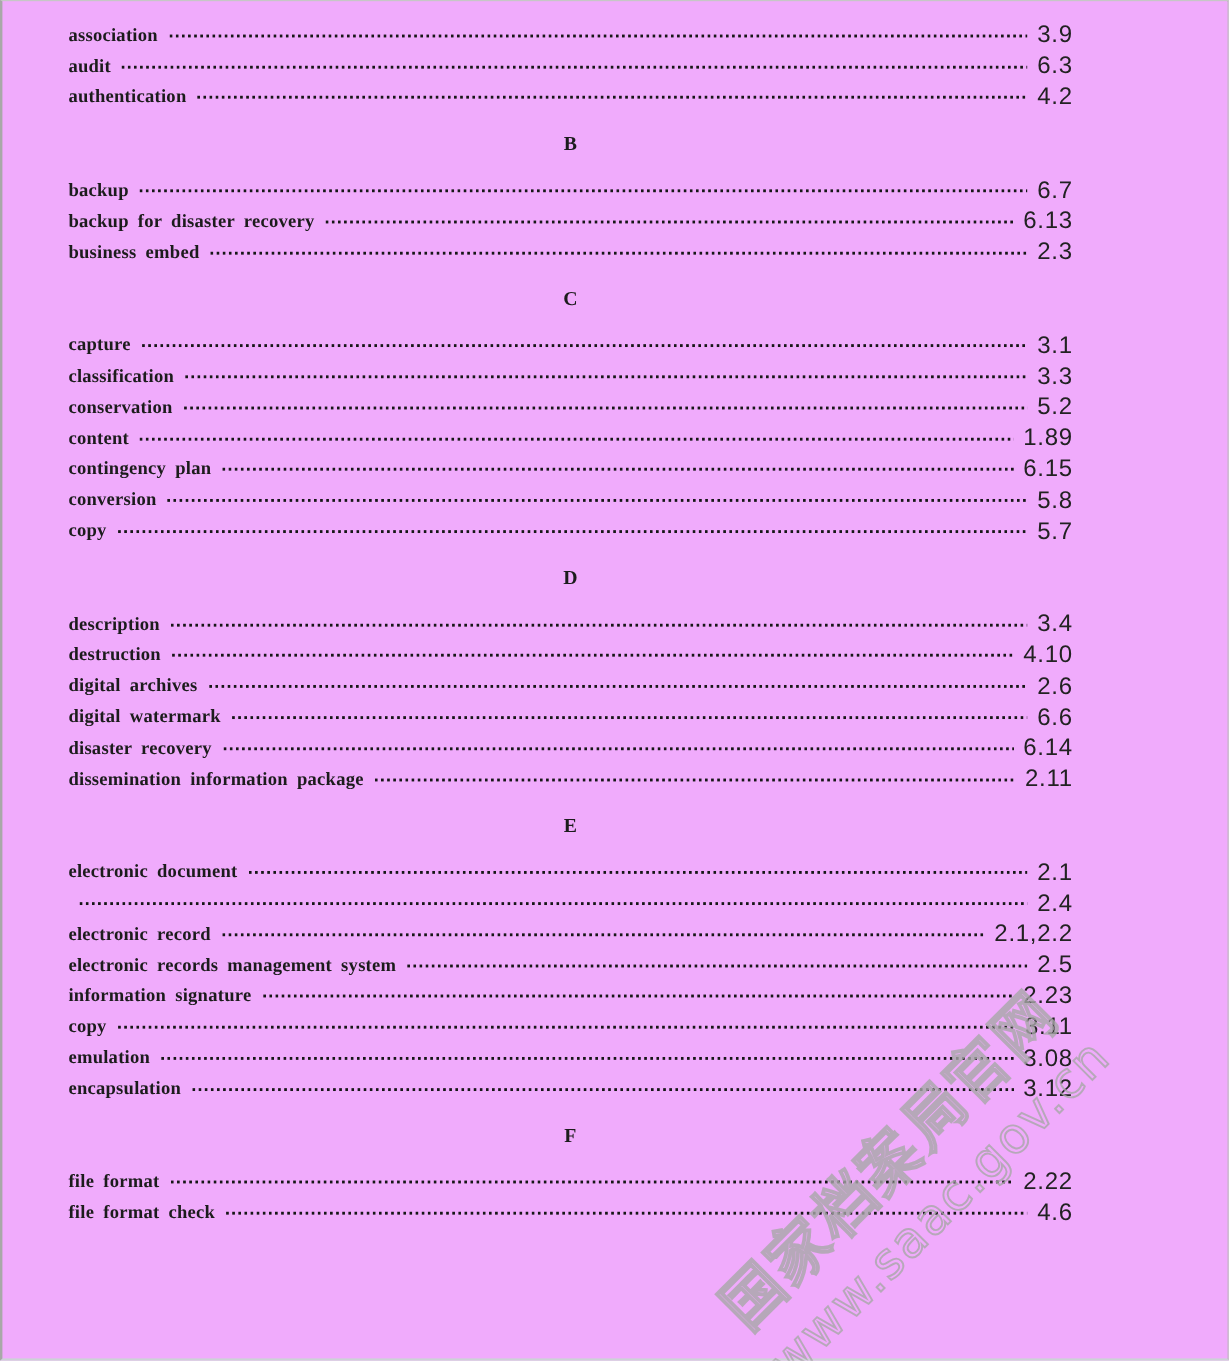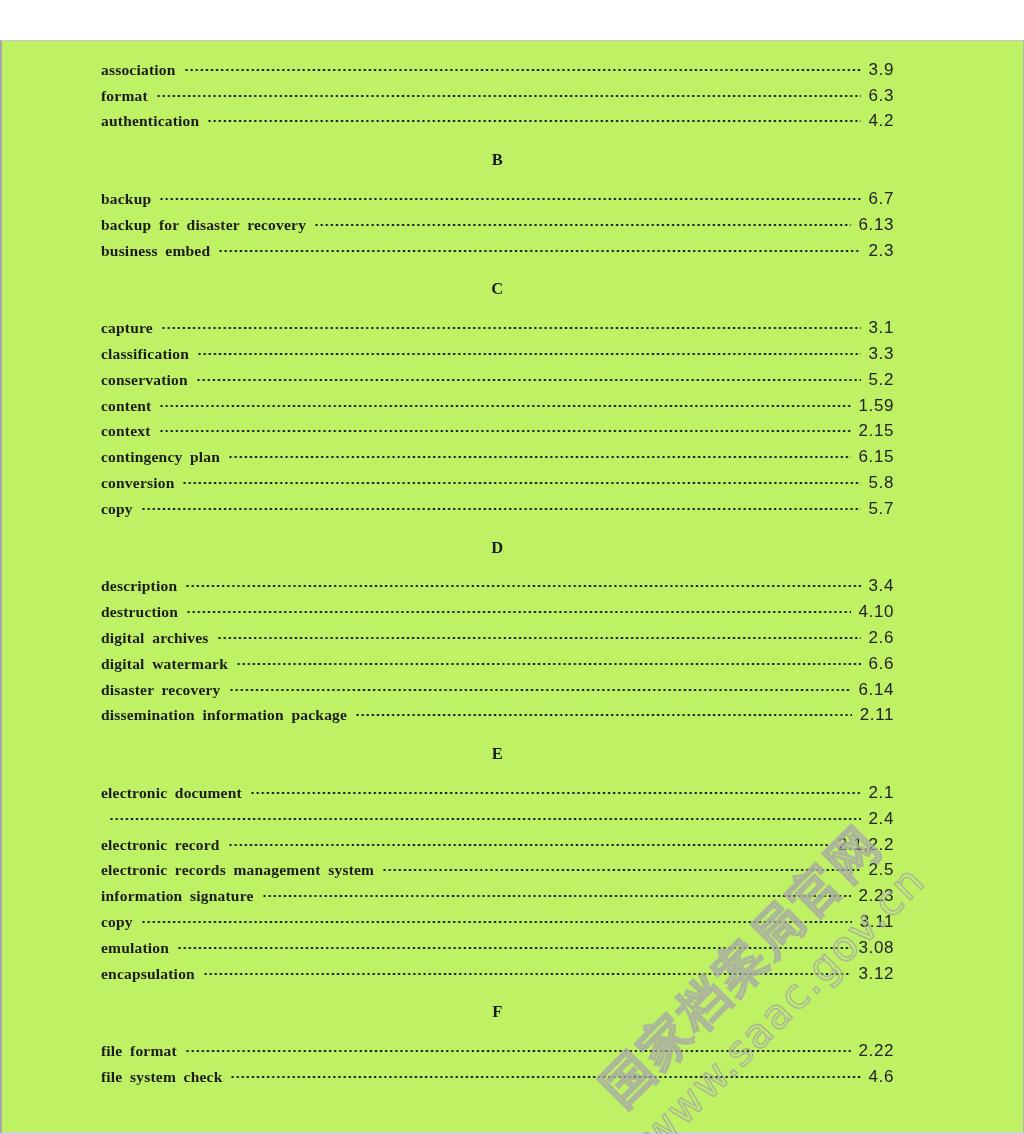--- a/index.html
+++ b/index.html
@@ -12,28 +12,27 @@
     height: 1134px;
     position: relative;
     overflow: hidden;
     font-family: "Liberation Serif", "DejaVu Serif", serif;
     color: #1c1c1c;
   }
   .page {
     position: absolute;
     inset: 0;
     box-sizing: border-box;
-    background: #bef264;
+    background: #f0abfc;
     border-left: 2px solid #a8a8a8;
     border-top: 1px solid #c6c6c6;
     border-right: 1px solid #b8b8b8;
     border-bottom: 2px solid #ccd2d6;
-    padding: 16px 129px 0 99px;
+    padding: 16px 129px 0 55px;
     overflow: hidden;
-    margin-top: 40px;
   }
   .index-section .section-letter {
     height: 25.8px;
     margin: 13px 0;
     display: flex;
     align-items: center;
     justify-content: center;
     font-size: 16.5px;
     font-weight: 700;
     letter-spacing: 0.5px;
@@ -60,21 +59,21 @@
     flex: 1;
     height: 4px;
     margin: 0 8px 0 8px;
     background-image: radial-gradient(circle, #161616 1.15px, rgba(0,0,0,0) 1.45px);
     background-size: 5.1px 4px;
     background-position: 0 50%;
     background-repeat: repeat-x;
   }
   .ref {
     font-family: "Liberation Sans", "DejaVu Sans", sans-serif;
-    font-size: 17px;
+    font-size: 20px;
     font-weight: 400;
     color: #222222;
     letter-spacing: 0.6px;
     white-space: nowrap;
     text-align: center;
   }
   .watermark {
     position: absolute;
     left: 540px;
     top: 928px;
@@ -112,21 +111,21 @@
   <section class="index-section">
 
     <div class="entries">
   <div class="entry-row">
     <span class="term">association</span>
     <span class="leader"></span>
     <span class="ref">3.9</span>
   </div>
 
   <div class="entry-row">
-    <span class="term">format</span>
+    <span class="term">audit</span>
     <span class="leader"></span>
     <span class="ref">6.3</span>
   </div>
 
   <div class="entry-row">
     <span class="term">authentication</span>
     <span class="leader"></span>
     <span class="ref">4.2</span>
   </div>
 
@@ -174,28 +173,23 @@
 
   <div class="entry-row">
     <span class="term">conservation</span>
     <span class="leader"></span>
     <span class="ref">5.2</span>
   </div>
 
   <div class="entry-row">
     <span class="term">content</span>
     <span class="leader"></span>
-    <span class="ref">1.59</span>
-  </div>
-
-  <div class="entry-row">
-    <span class="term">context</span>
-    <span class="leader"></span>
-    <span class="ref">2.15</span>
-  </div>
+    <span class="ref">1.89</span>
+  </div>
+
 
   <div class="entry-row">
     <span class="term">contingency plan</span>
     <span class="leader"></span>
     <span class="ref">6.15</span>
   </div>
 
   <div class="entry-row">
     <span class="term">conversion</span>
     <span class="leader"></span>
@@ -307,21 +301,21 @@
   <section class="index-section">
     <h2 class="section-letter">F</h2>
     <div class="entries">
   <div class="entry-row">
     <span class="term">file format</span>
     <span class="leader"></span>
     <span class="ref">2.22</span>
   </div>
 
   <div class="entry-row">
-    <span class="term">file system check</span>
+    <span class="term">file format check</span>
     <span class="leader"></span>
     <span class="ref">4.6</span>
   </div>
 </div>
   </section>
 </div>
 </div>
 
 <div class="watermark">
   <div class="wm-line1">国家档案局官网</div>

